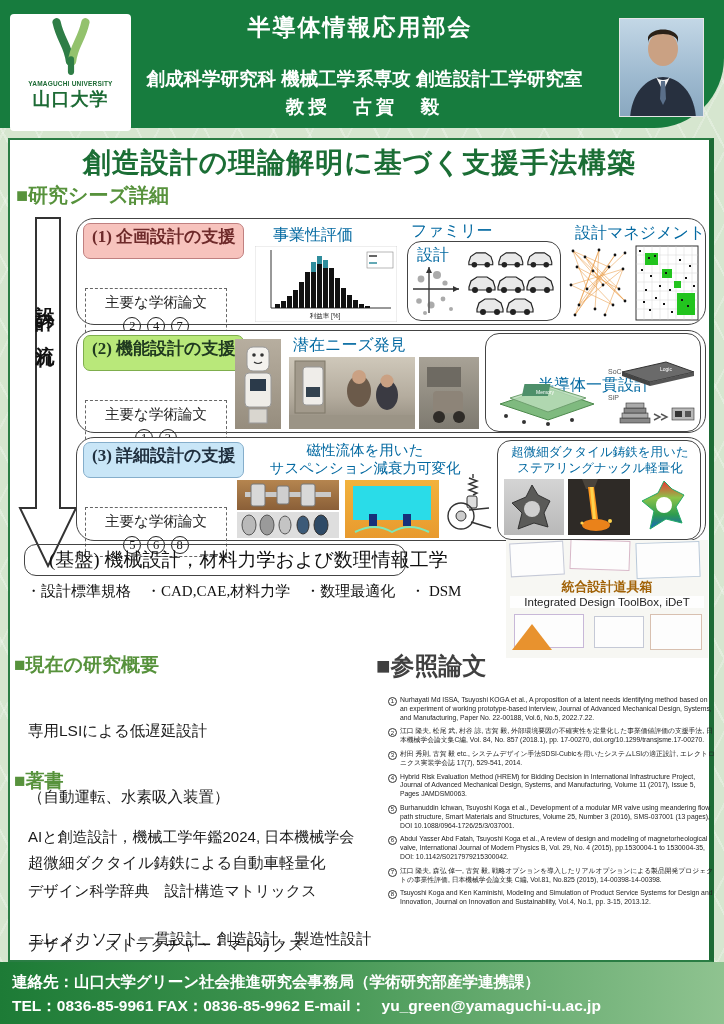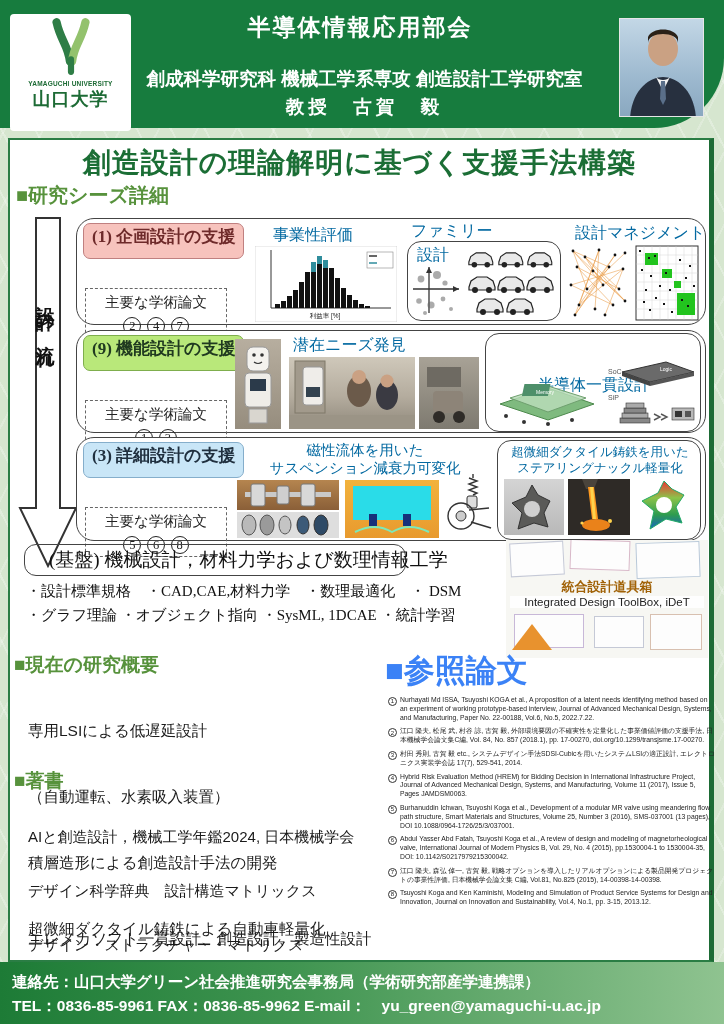--- a/index.html
+++ b/index.html
@@ -62,21 +62,21 @@
     border:1.6px dashed #666; text-align:center; font-size:14.5px; color:#222;
     padding-top:3px; line-height:20px;margin-top:31px; }
   .num-circle { display:inline-flex; width:18px; height:18px; border:1.2px solid #222;
     border-radius:50%; align-items:center; justify-content:center; font-size:12.5px;
     margin:0 1px; vertical-align:-3px; }
   .topic { position:absolute; font-size:16px; color:#0369a1; white-space:nowrap; }
   .sub-box { position:absolute; border:1.4px solid #444; border-radius:14px; background:#fff; }
   .ph { position:absolute; overflow:hidden; }
 
   
-  #refs-head { left:375px; top:510px; font-size:31px; color:#3b82f6; }
+  #refs-head { left:366px; top:510px; font-size:24px; color:#404040; }
   #refs-list { position:absolute; left:378px; top:556px; width:328px; }
   .ref-item { display:flex; gap:3px; margin-bottom:5px; font-size:6.8px; line-height:8.8px; color:#222; }
   .ref-num { flex:0 0 9px; width:9px; height:9px; border:.8px solid #333; border-radius:50%;
     font-size:6px; display:flex; align-items:center; justify-content:center; margin-top:1px; }
 
   
   .body-lines { position:absolute; font-size:15.5px; line-height:22px; color:#1a1a1a; white-space:pre; }
   #overview-head { left:4px; top:512px; }
   #books-head { left:4px; top:628px; }
   #kw-head { left:4px; top:762px; }
@@ -325,21 +325,21 @@
           <rect x="44" y="14" width="2" height="2"></rect>
             <rect x="54" y="20" width="2" height="2"></rect>
             <rect x="50" y="32" width="2" height="2"></rect>
           <rect x="58" y="40" width="2" height="2"></rect>
             <rect x="8" y="56" width="2" height="2"></rect>
         </g>
       </svg>
     </div>
 
     <div id="row2" class="seed-row">
-      <div class="row-label serif">(9) 機能設計の支援</div>
+      <div class="row-label serif">(2) 機能設計の支援</div>
       <div class="papers-box serif">
         <span>主要な学術論文</span><br>
         <span class="num-circle">1</span>
         <span class="num-circle">3</span>
       </div>
 
       <div class="ph" style="left:158px; top:8px; width:46px; height:90px; background:linear-gradient(180deg,#b7ae9f,#968d7e);">
         <svg width="46" height="90" viewBox="0 0 46 90">
           <rect x="12" y="8" width="22" height="24" rx="6" fill="#f4f2ee" stroke="#999"></rect>
           <circle cx="19" cy="16" r="1.8" fill="#333"></circle>
@@ -491,39 +491,37 @@
             </defs>
             <path d="M30 2 L38 10 L50 16 L42 28 L48 44 L32 40 L16 50 L20 32 L8 22 L24 14 Z" fill="url(#fea)" stroke="#2a6"></path>
             <circle cx="30" cy="26" r="8" fill="#fff"></circle>
           </svg>
         </div>
       </div>
     </div>
 
     <div id="foundation-box" class="serif">(基盤) 機械設計，材料力学および数理情報工学</div>
     <div id="bullet1" class="bullet-line serif">・設計標準規格　・CAD,CAE,材料力学　・数理最適化　・ DSM</div>
-    <div id="bullet2" class="bullet-line serif">・グラフ理論 ・オブジェクト指向 ・SysML, 1DCAE ・統計学習</div>
 
     <div id="toolbox">
       <div class="tb-sketch" style="left:4px; top:2px; width:54px; height:34px; transform:rotate(-3deg);"></div>
       <div class="tb-sketch" style="left:64px; top:0; width:60px; height:30px; transform:rotate(2deg); border-color:#d8b8c8;"></div>
       <div class="tb-sketch" style="left:130px; top:2px; width:64px; height:36px; transform:rotate(-2deg); border-color:#b8c8d8;"></div>
       <div class="tb-sketch" style="left:8px; top:74px; width:70px; height:34px; border-color:#c8b8d8;"></div>
       <div class="tb-sketch" style="left:88px; top:76px; width:50px; height:32px;"></div>
       <div class="tb-sketch" style="left:144px; top:74px; width:52px; height:36px; border-color:#d8c0b0;"></div>
       <div id="tb-tri"></div>
       <div id="toolbox-jp">統合設計道具箱</div>
       <div id="toolbox-en">Integrated Design ToolBox, iDeT</div>
     </div>
 
     <div id="overview-head" class="sec-head">■現在の研究概要</div>
     <div id="overview-lines" class="body-lines">
       <div>専用LSIによる低遅延設計</div>
       <div>（自動運転、水素吸入装置）</div>
-      <div>積層造形による創造設計手法の開発</div>
       <div>超微細ダクタイル鋳鉄による自動車軽量化</div>
     </div>
 
     <div id="books-head" class="sec-head">■著書</div>
     <div id="book-lines" class="body-lines">
       <div>AIと創造設計，機械工学年鑑2024, 日本機械学会</div>
       <div>デザイン科学辞典　設計構造マトリックス</div>
       <div>デザイン・ストラクチャー・マトリクス</div>
       <div>　DSM複雑なシステムの可視化とマネジメント</div>
       

